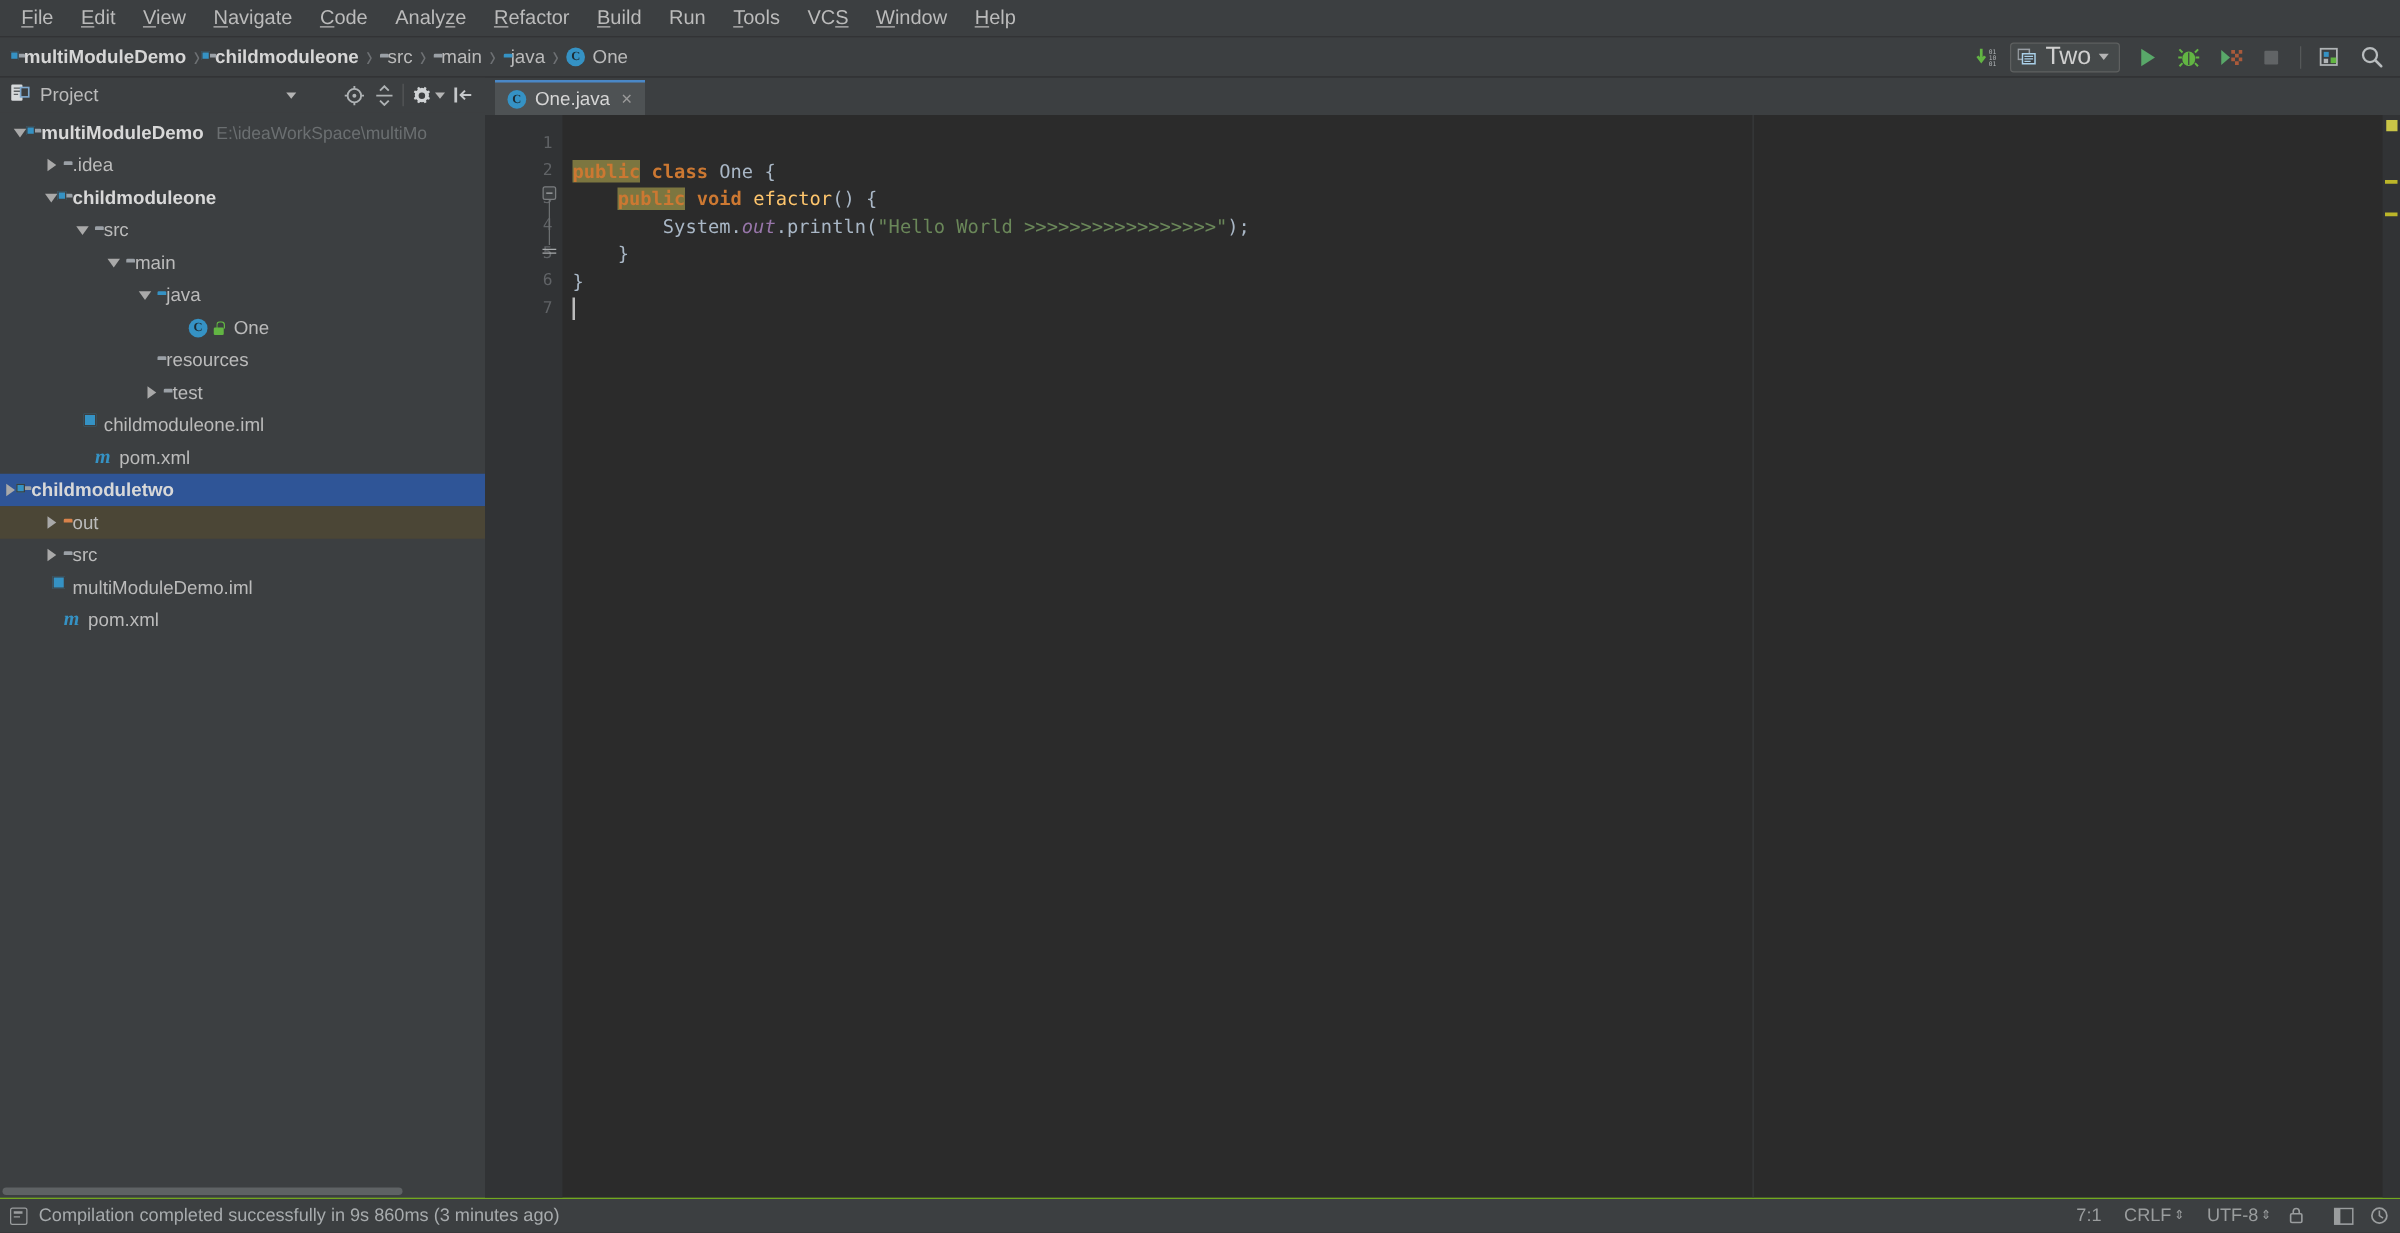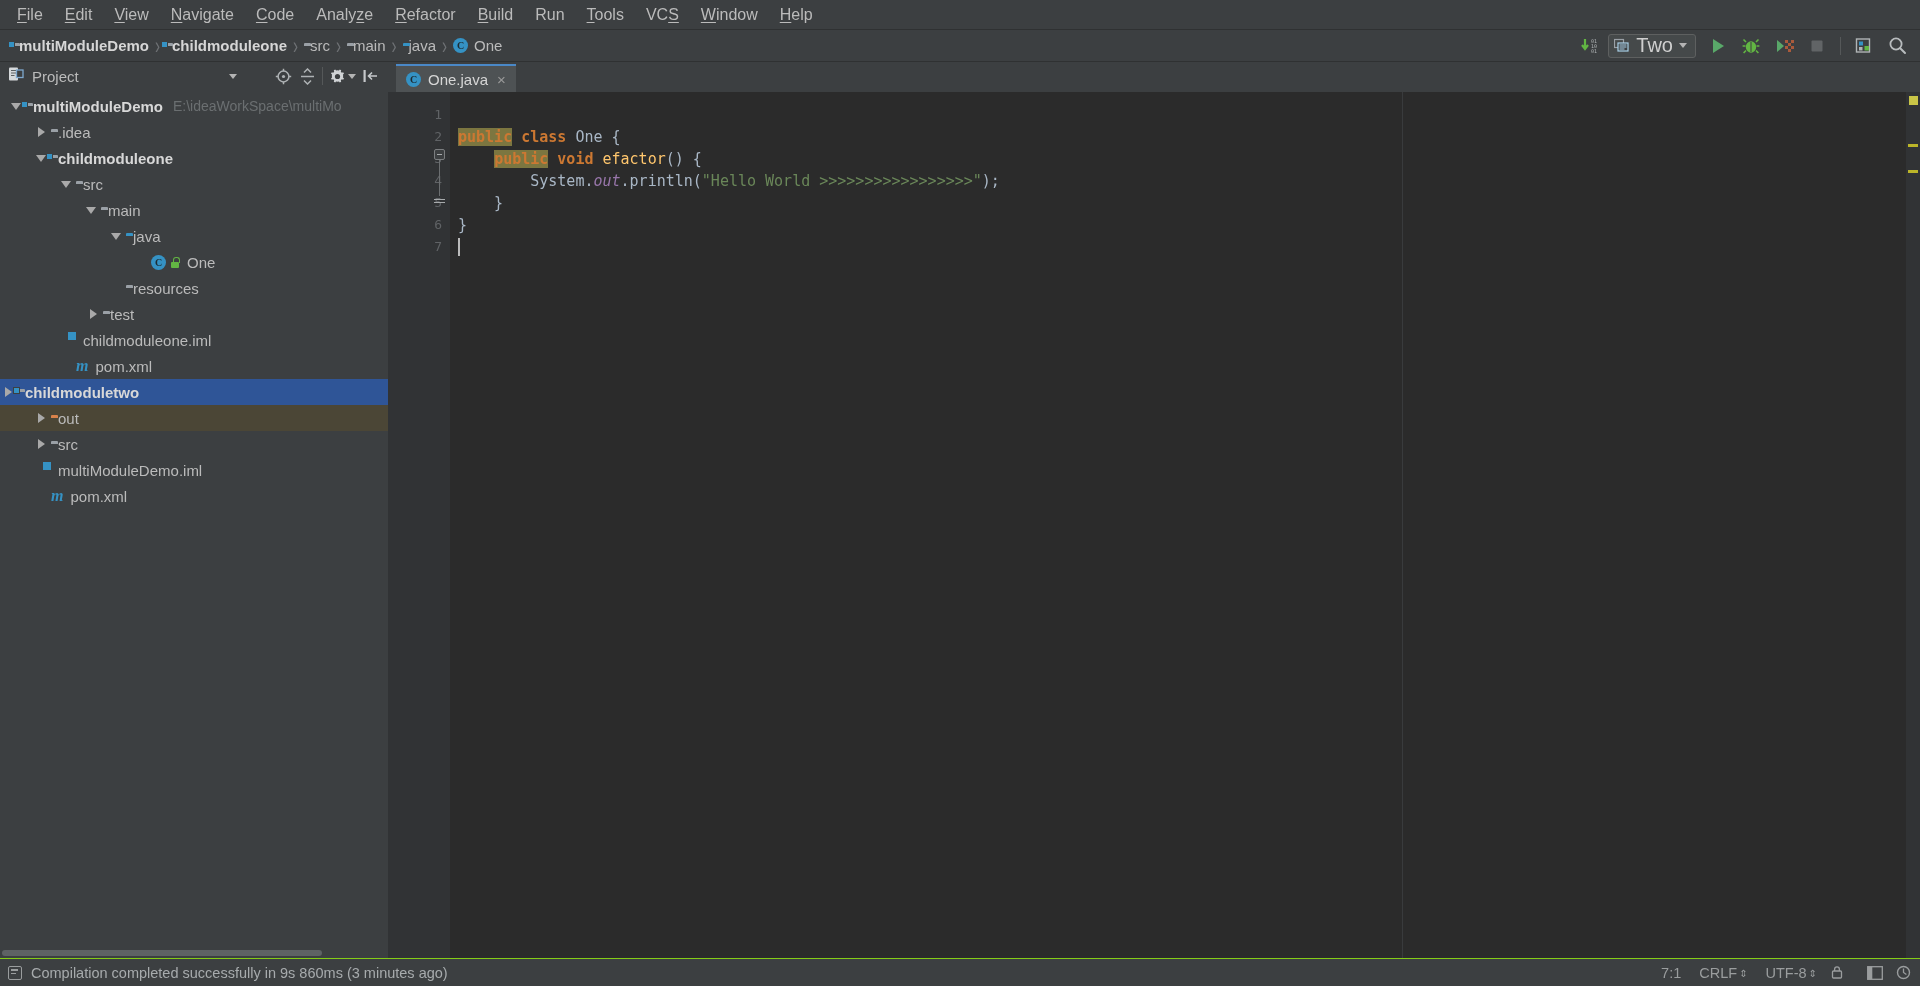--- a/index.html
+++ b/index.html
@@ -427,21 +427,21 @@
               <span class="cls-icon">C</span>
             </span>
             <span class="lock-icon"></span>
             <span class="lbl">One</span>
           </div>
           <div class="trow" style="padding-left: 108px;">
             <span class="arrow"></span>
             <span class="ico"><span class="folder"></span></span>
             <span class="lbl">resources</span>
           </div>
-          <div class="trow" style="padding-left: 85px;">
+          <div class="trow" style="padding-left: 113px;">
             <span class="arrow">
               <i></i>
             </span>
             <span class="ico"><span class="folder"></span></span>
             <span class="lbl">test</span>
           </div>
           <div class="trow" style="padding-left: 58px;">
             <span class="arrow"></span>
             <span class="ico"><span class="iml-icon"></span></span>
             <span class="lbl">childmoduleone.iml</span>

